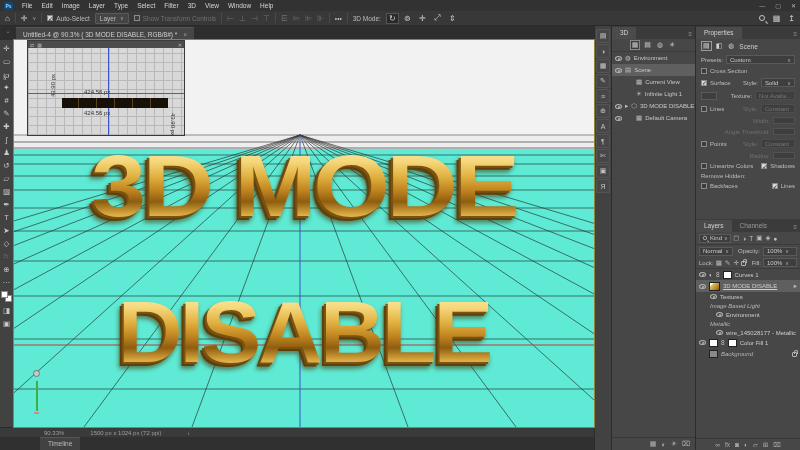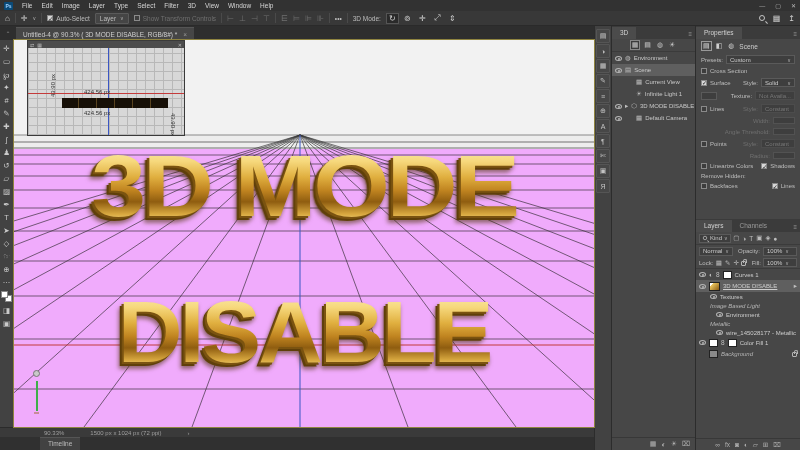--- a/index.html
+++ b/index.html
@@ -41,21 +41,21 @@
   .doc-tab .close-x { color:#9a9a9a; }
 
   .workrow { flex:1; display:flex; min-height:0; }
   .toolbar { width:14px; background:#424242; border-right:1px solid #2e2e2e; display:flex; flex-direction:column; align-items:center; padding-top:2px; gap:0; flex:none; }
   .tool { width:13px; height:13px; display:flex; align-items:center; justify-content:center; font-size:7.5px; color:#cacaca; }
   .swatches { position:relative; width:11px; height:11px; margin:2px 0; }
   .swatch-fg { position:absolute; left:0; top:0; width:7px; height:7px; background:#fff; border:1px solid #888; z-index:2; }
   .swatch-bg { position:absolute; right:0; bottom:0; width:7px; height:7px; background:#fff; border:1px solid #888; }
 
   
-  .canvas { position:relative; width:580px; height:387px; background:#f0abfc; outline:1px solid #8f8440; overflow:hidden; flex:none; }
+  .canvas { position:relative; width:580px; height:387px; background:#5eead4; outline:1px solid #8f8440; overflow:hidden; flex:none; }
   .grid-svg { position:absolute; left:0; top:0; }
   .gold-line { position:absolute; left:0; width:100%; text-align:center; font-weight:900; letter-spacing:-3px; font-family:"Liberation Sans", sans-serif;
     background:linear-gradient(180deg,#fdf3c0 0%,#f6d87c 22%,#e0af3f 40%,#c08420 55%,#8f5d10 68%,#d9a940 82%,#f4e096 94%,#fbf0bb 100%);
     -webkit-background-clip:text; background-clip:text; color:transparent;
     text-shadow:none;
     filter:drop-shadow(-2px 2px 0 #7a5310) drop-shadow(-2px 2px 0 #5f3f0a) drop-shadow(-1px 3px 2px rgba(70,45,0,.55));
   }
   .line-1 { top:102px; font-size:88px; transform:scaleX(1.12); line-height:1; }
   .line-2 { top:248px; font-size:88px; transform:scaleX(1.02); line-height:1; }
 

